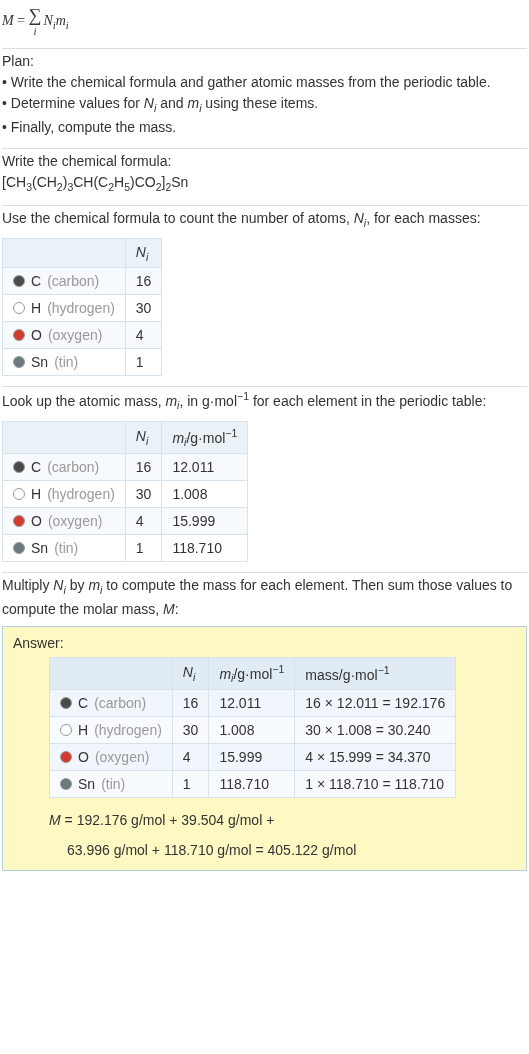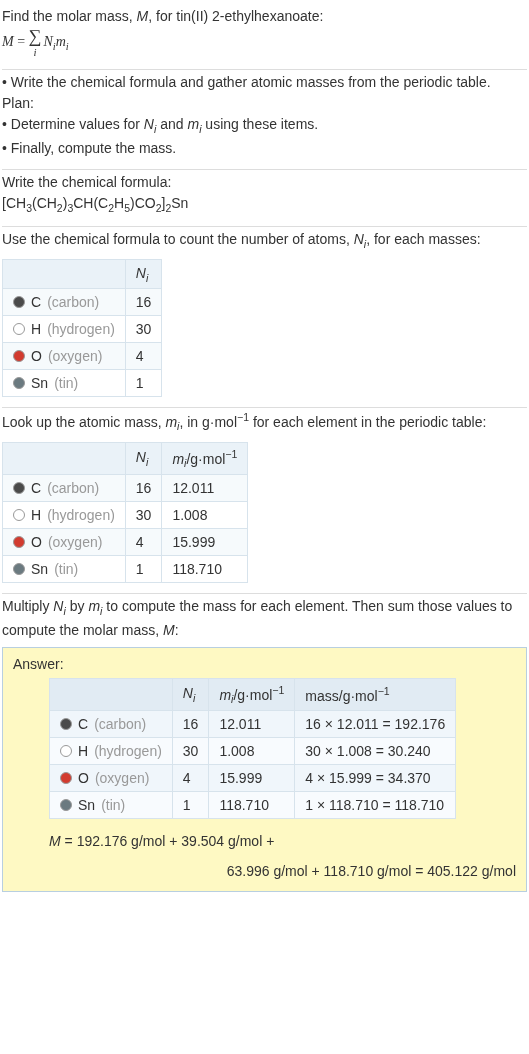--- a/index.html
+++ b/index.html
@@ -51,38 +51,35 @@
   padding: 8px 10px 12px 10px;
   margin-top: 6px;
 }
 .answer-box .label { margin-bottom: 6px; }
 .answer-inner { padding-left: 36px; }
 .answer-box table.dt th { background: #e1ebf3; }
 .answer-box table.dt tr:nth-child(odd) td { background: #f0f6fb; }
 .answer-box table.dt tr:nth-child(even) td { background: #f8fbfe; }
 .massline { margin-top: 14px; font-style: italic; font-family: Arial, sans-serif; }
 .massline .nonit { font-style: normal; }
-.indent2 { padding-left: 18px; text-align: right; }
+.indent2 { padding-left: 18px; }
 </style>
 </head>
 <body>
 
 <div class="section">
-  <div class="line">
-    <span>Find the molar mass, </span><span class="it">M</span><span>, for tin(II) 2-ethylhexanoate:</span>
-  </div>
   <div class="line formula">
     <span class="it">M</span><span> = </span><span class="summ"><span class="sigma">∑</span><br><span class="idx">i</span></span><span class="it">N</span><span class="sub it">i</span><span class="it">m</span><span class="sub it">i</span>
   </div>
 </div>
 <hr class="divider">
 
 <div class="section">
+  <div class="line">Plan:</div>
   <div class="line">• Write the chemical formula and gather atomic masses from the periodic table.</div>
-  <div class="line">Plan:</div>
   <div class="line">
     <span>• Determine values for </span><span class="it">N</span><span class="sub it">i</span><span> and </span><span class="it">m</span><span class="sub it">i</span><span> using these items.</span>
   </div>
   <div class="line">• Finally, compute the mass.</div>
 </div>
 <hr class="divider">
 
 <div class="section">
   <div class="line">Write the chemical formula:</div>
   <div class="line">

